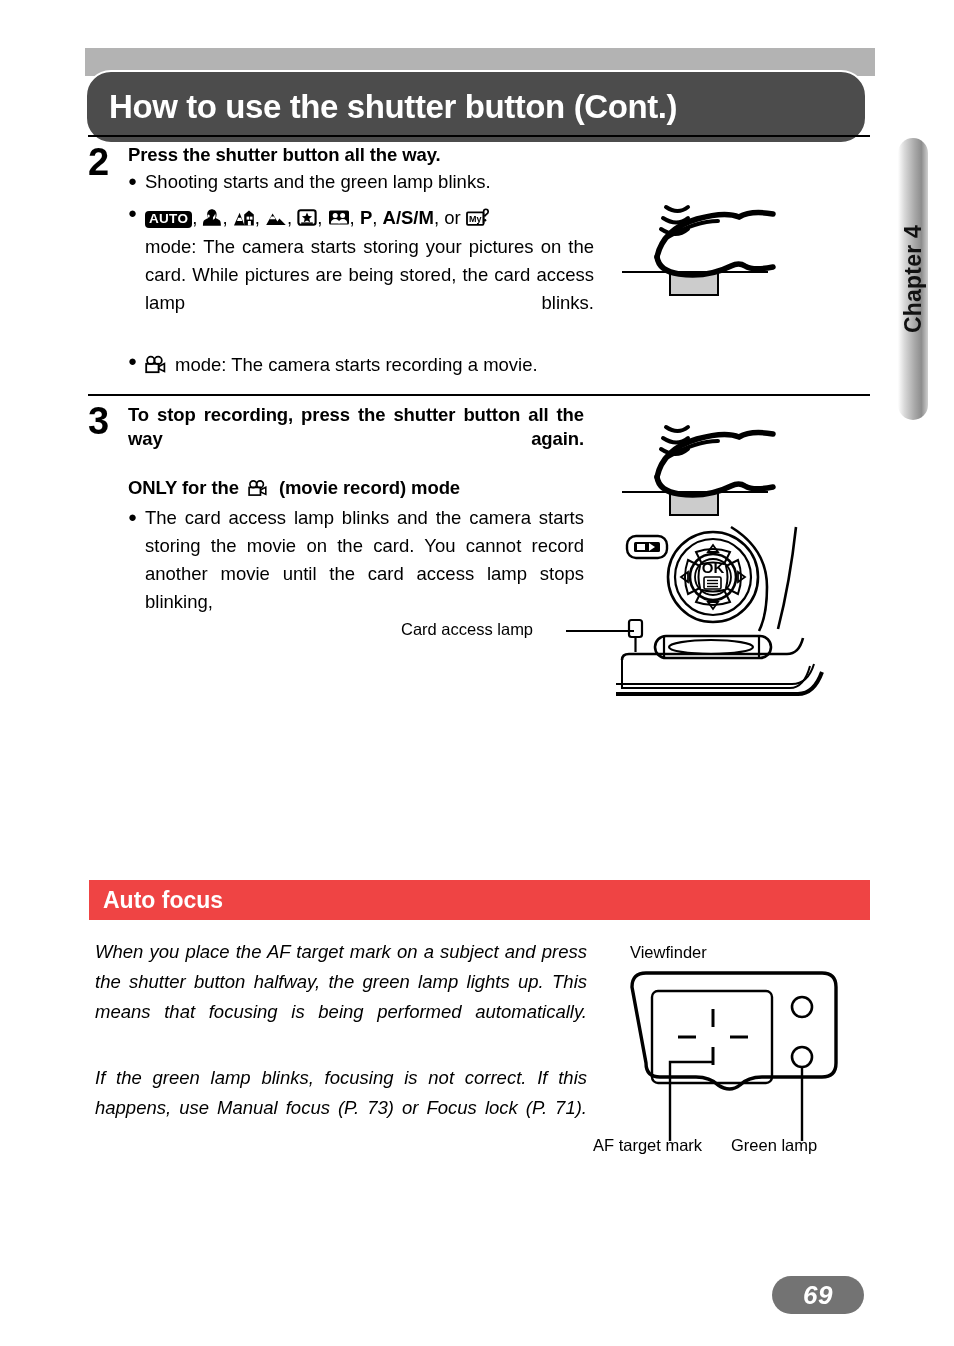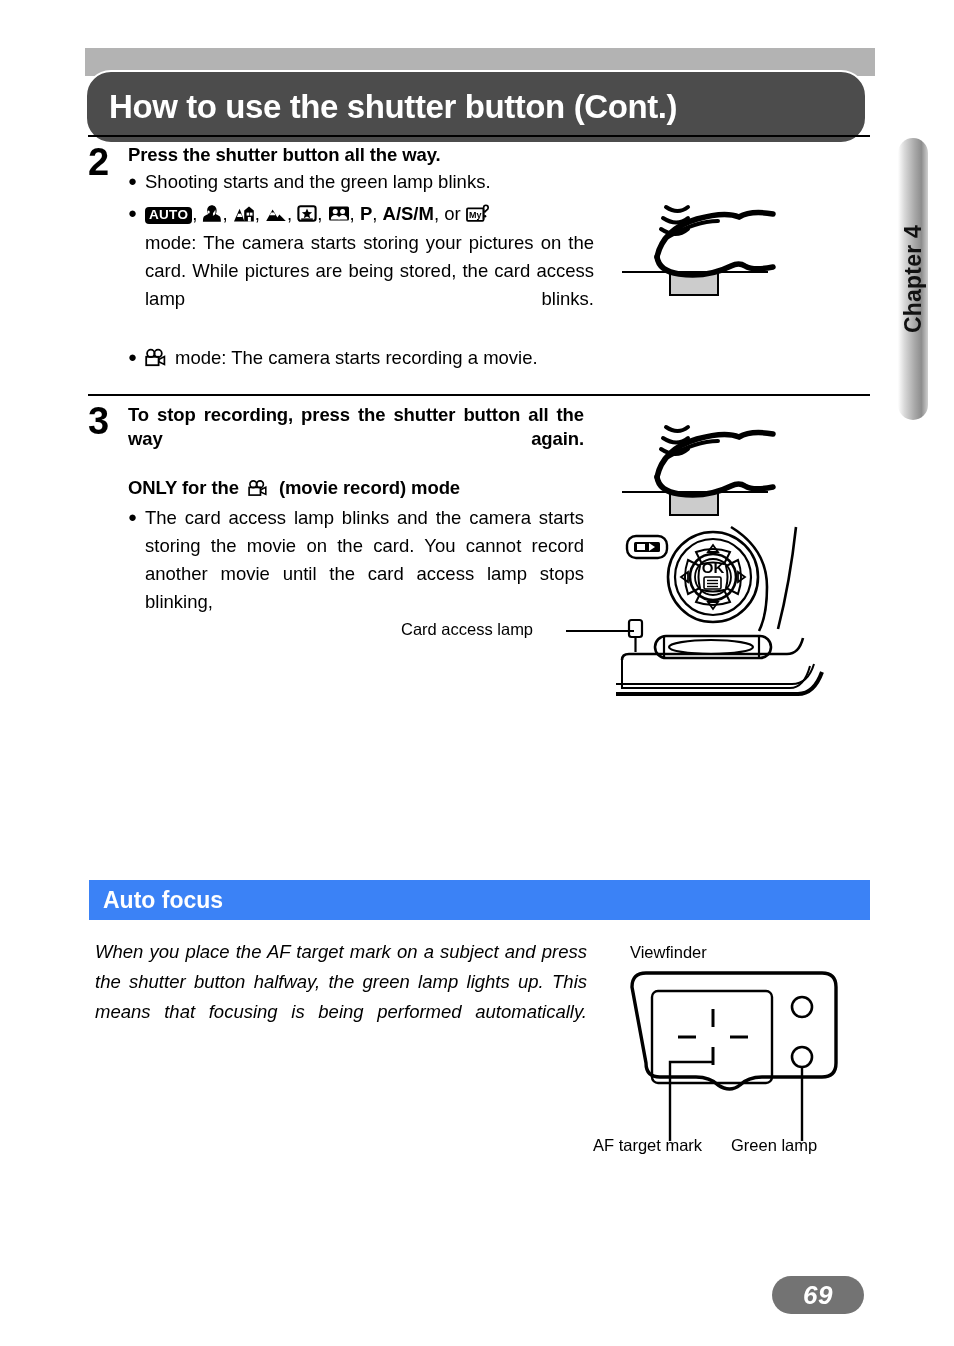--- a/index.html
+++ b/index.html
@@ -41,21 +41,21 @@
   #chapter-header .hdr-title { font-size:33px; }
 
   #focusing-header { left:85px; top:752px; width:790px; height:120px; }
   #focusing-header .hdr-backdrop { width:790px; height:28px; }
   #focusing-header .hdr-bar { left:0px; top:22px; width:782px; height:78px; padding-left:22px; }
   #focusing-header .hdr-title { font-size:36px; }
 
   
   .black-bar {
     position:absolute; left:89px; top:880px; width:781px; height:40px;
-    background:#3b82f6; display:flex; align-items:center; padding-left:14px;
+    background:#ef4444; display:flex; align-items:center; padding-left:14px;
   }
   .black-bar span { color:#fff; font-size:23px; font-weight:bold; }
 
   
   .rule { position:absolute; left:88px; width:782px; height:2px; background:#000; }
 
   
   .step { position:absolute; }
   .step-num {
     position:absolute; left:0; top:0;
@@ -71,21 +71,21 @@
     display:flex; font-size:18.5px; line-height:1.52; margin-top:1px;
   }
   .bullet-dot {
     flex:0 0 auto; width:17px; font-size:15px; line-height:1.75;
   }
   .bullet-text { flex:1 1 auto; }
   .justify { text-align:justify; text-justify:inter-word; }
   .justify::after { content:""; display:inline-block; width:100%; }
 
   
-  .ico { display:inline-block; vertical-align:-3px; }
+  .ico { display:inline-block; vertical-align:-3px;margin-top:7px; }
   .ico svg { display:block; }
   .auto-badge {
     display:inline-block; background:#000; color:#fff;
     font-size:13.5px; font-weight:bold; border-radius:4px;
     padding:1px 4px 2px 4px; letter-spacing:0.3px; vertical-align:1px;
     line-height:1.08;
   }
 
   
   .illus { position:absolute; }
@@ -347,20 +347,21 @@
   <div class="diag-label" style="left:401px; top:620px;">Card access lamp</div>
   <div style="position:absolute; left:566px; top:630px; width:68px; height:2px; background:#000;"></div>
 
 
   <div class="black-bar">
     <span>Auto focus</span>
   </div>
 
   <div id="autofocus-body">
     <p class="justify">When you place the AF target mark on a subject and press the shutter button halfway, the green lamp lights up. This means that focusing is being performed automatically.</p>
+    <p class="justify">If the green lamp blinks, focusing is not correct. If this happens, use Manual focus (P. 73) or Focus lock (P. 71).</p>
   </div>
 
   <div class="diag-label" style="left:630px; top:943px;">Viewfinder</div>
 
   <div class="illus" style="left:620px; top:965px; width:240px; height:190px;">
     <svg width="240" height="190" viewBox="0 0 240 190">
 
       <path d="M12 22 q0 -14 14 -14 h176 q14 0 14 14 v76 q0 14 -14 14 h-60
                q-14 0 -22 8 q-10 8 -22 0 q-8 -8 -22 -8 h-36 q-14 0 -14 -14 z" fill="none" stroke="#000" stroke-width="3.4"></path>
 

